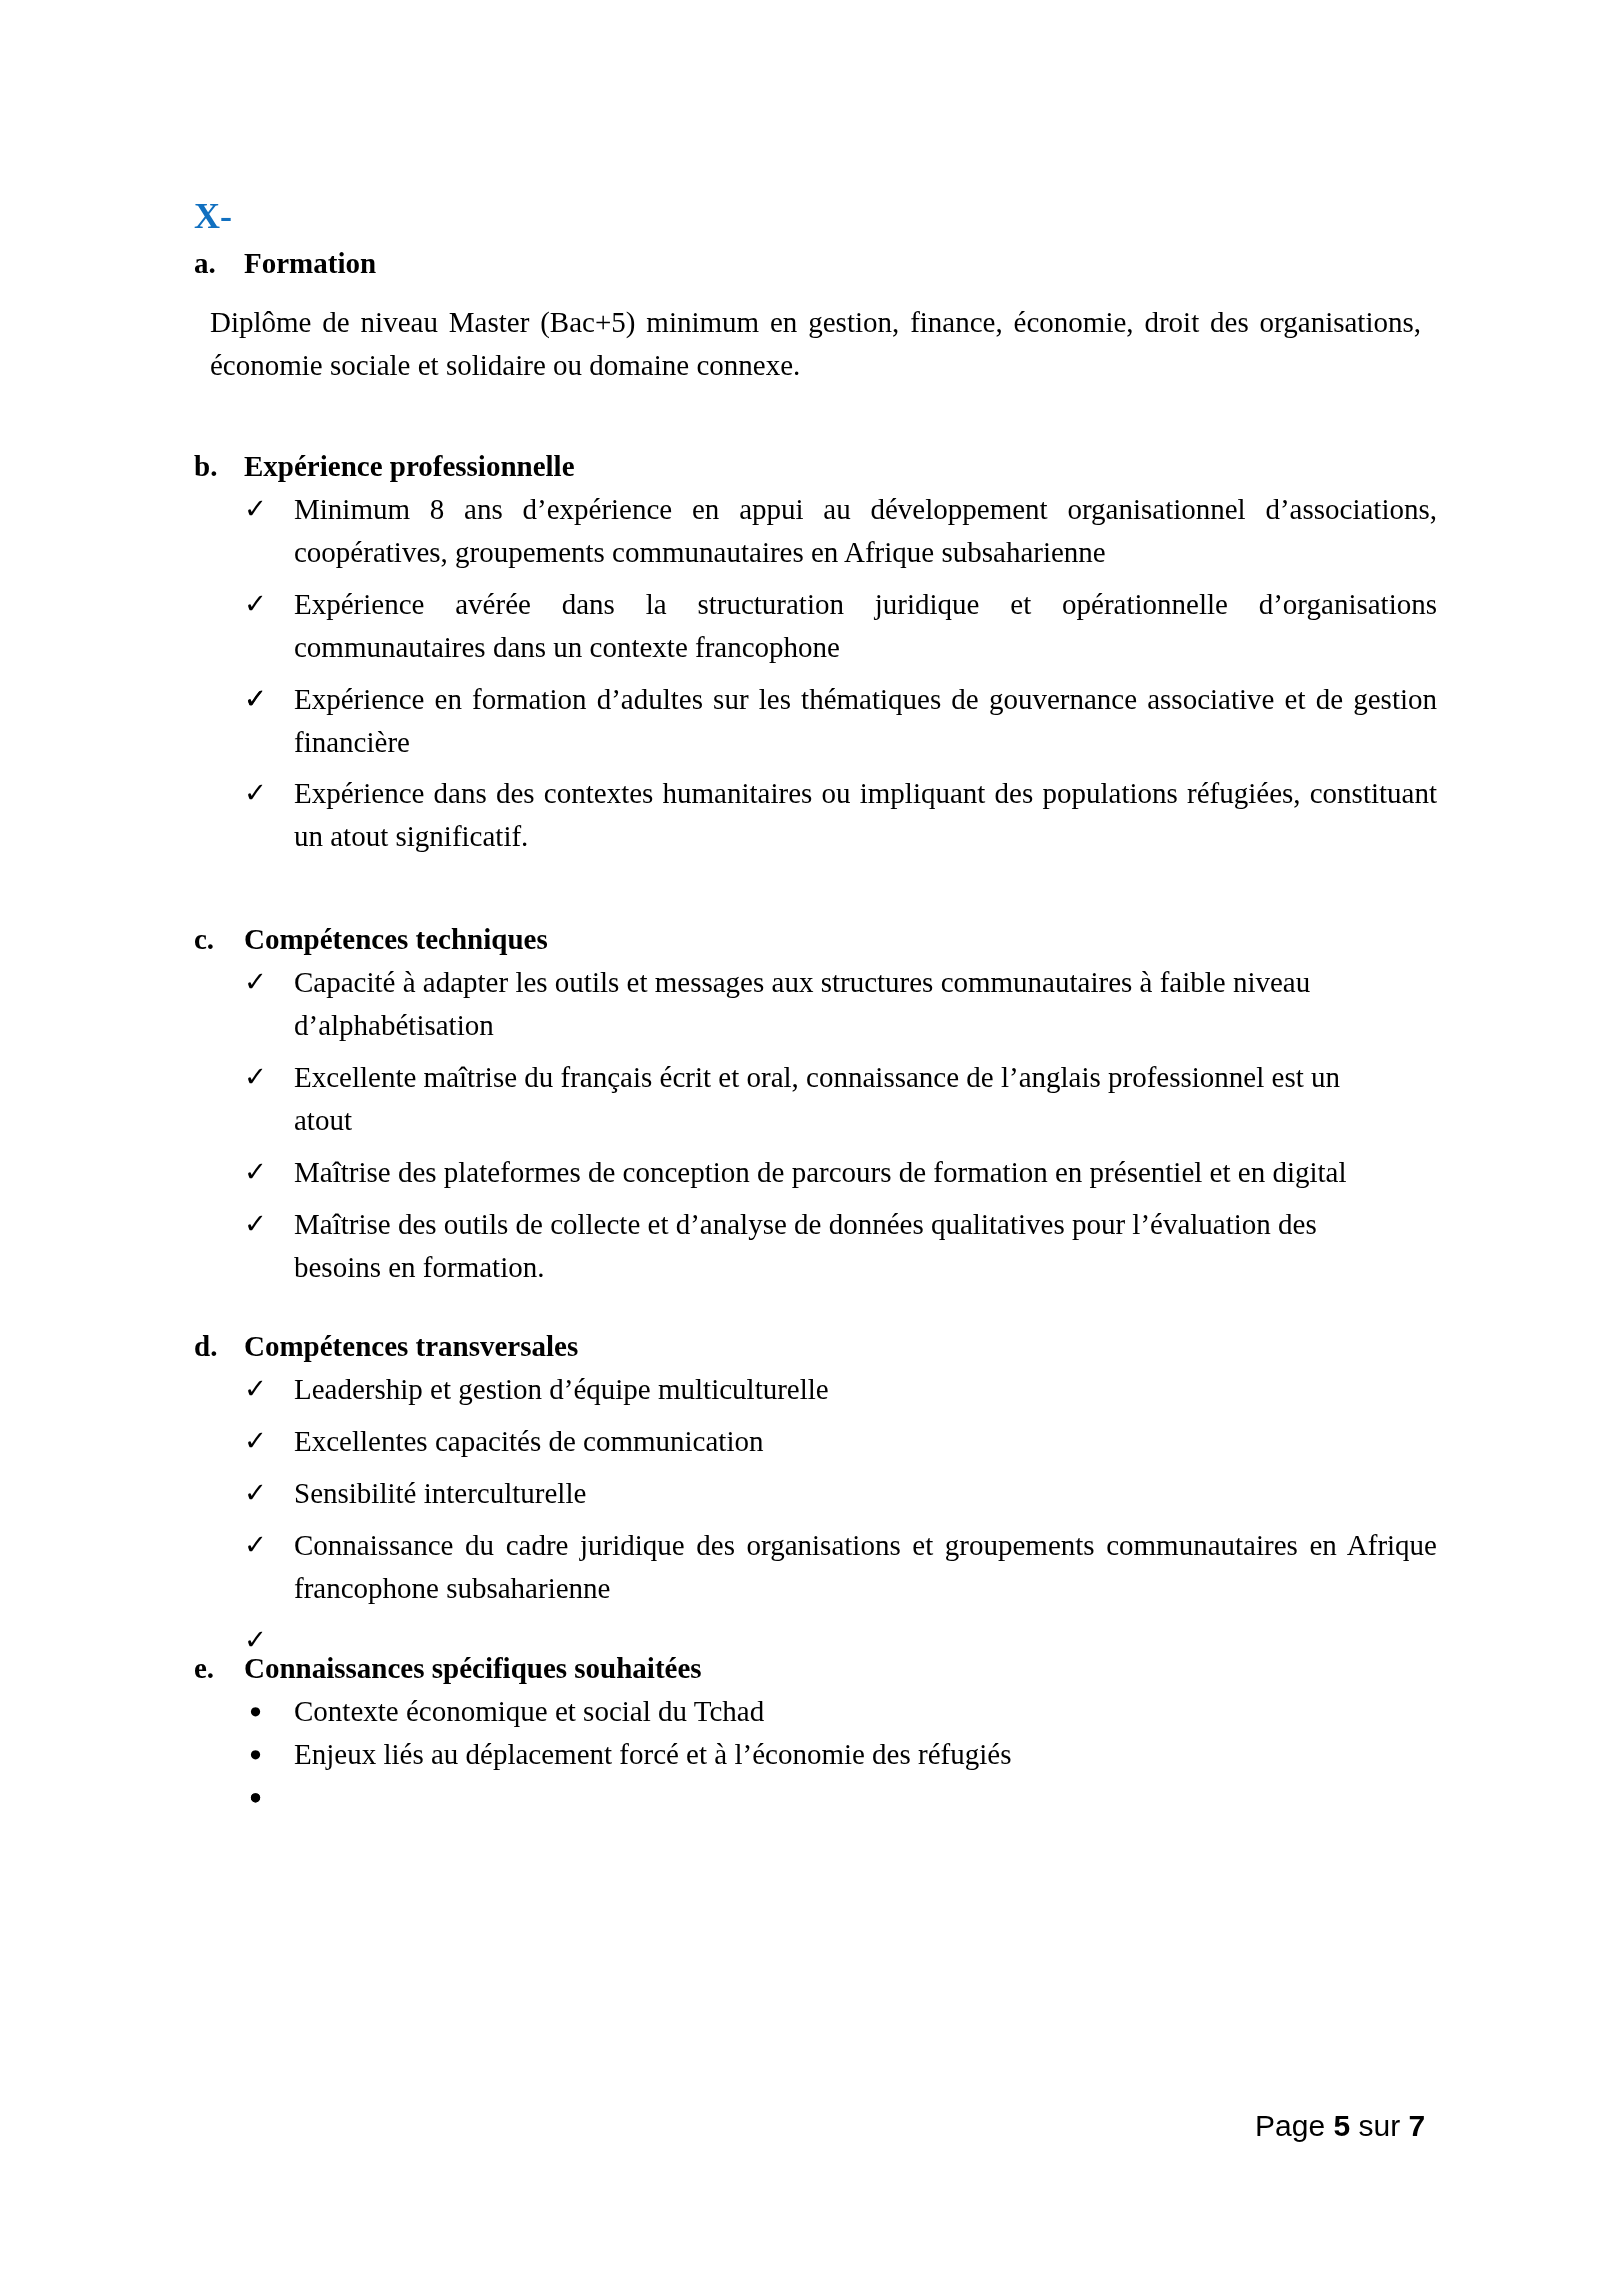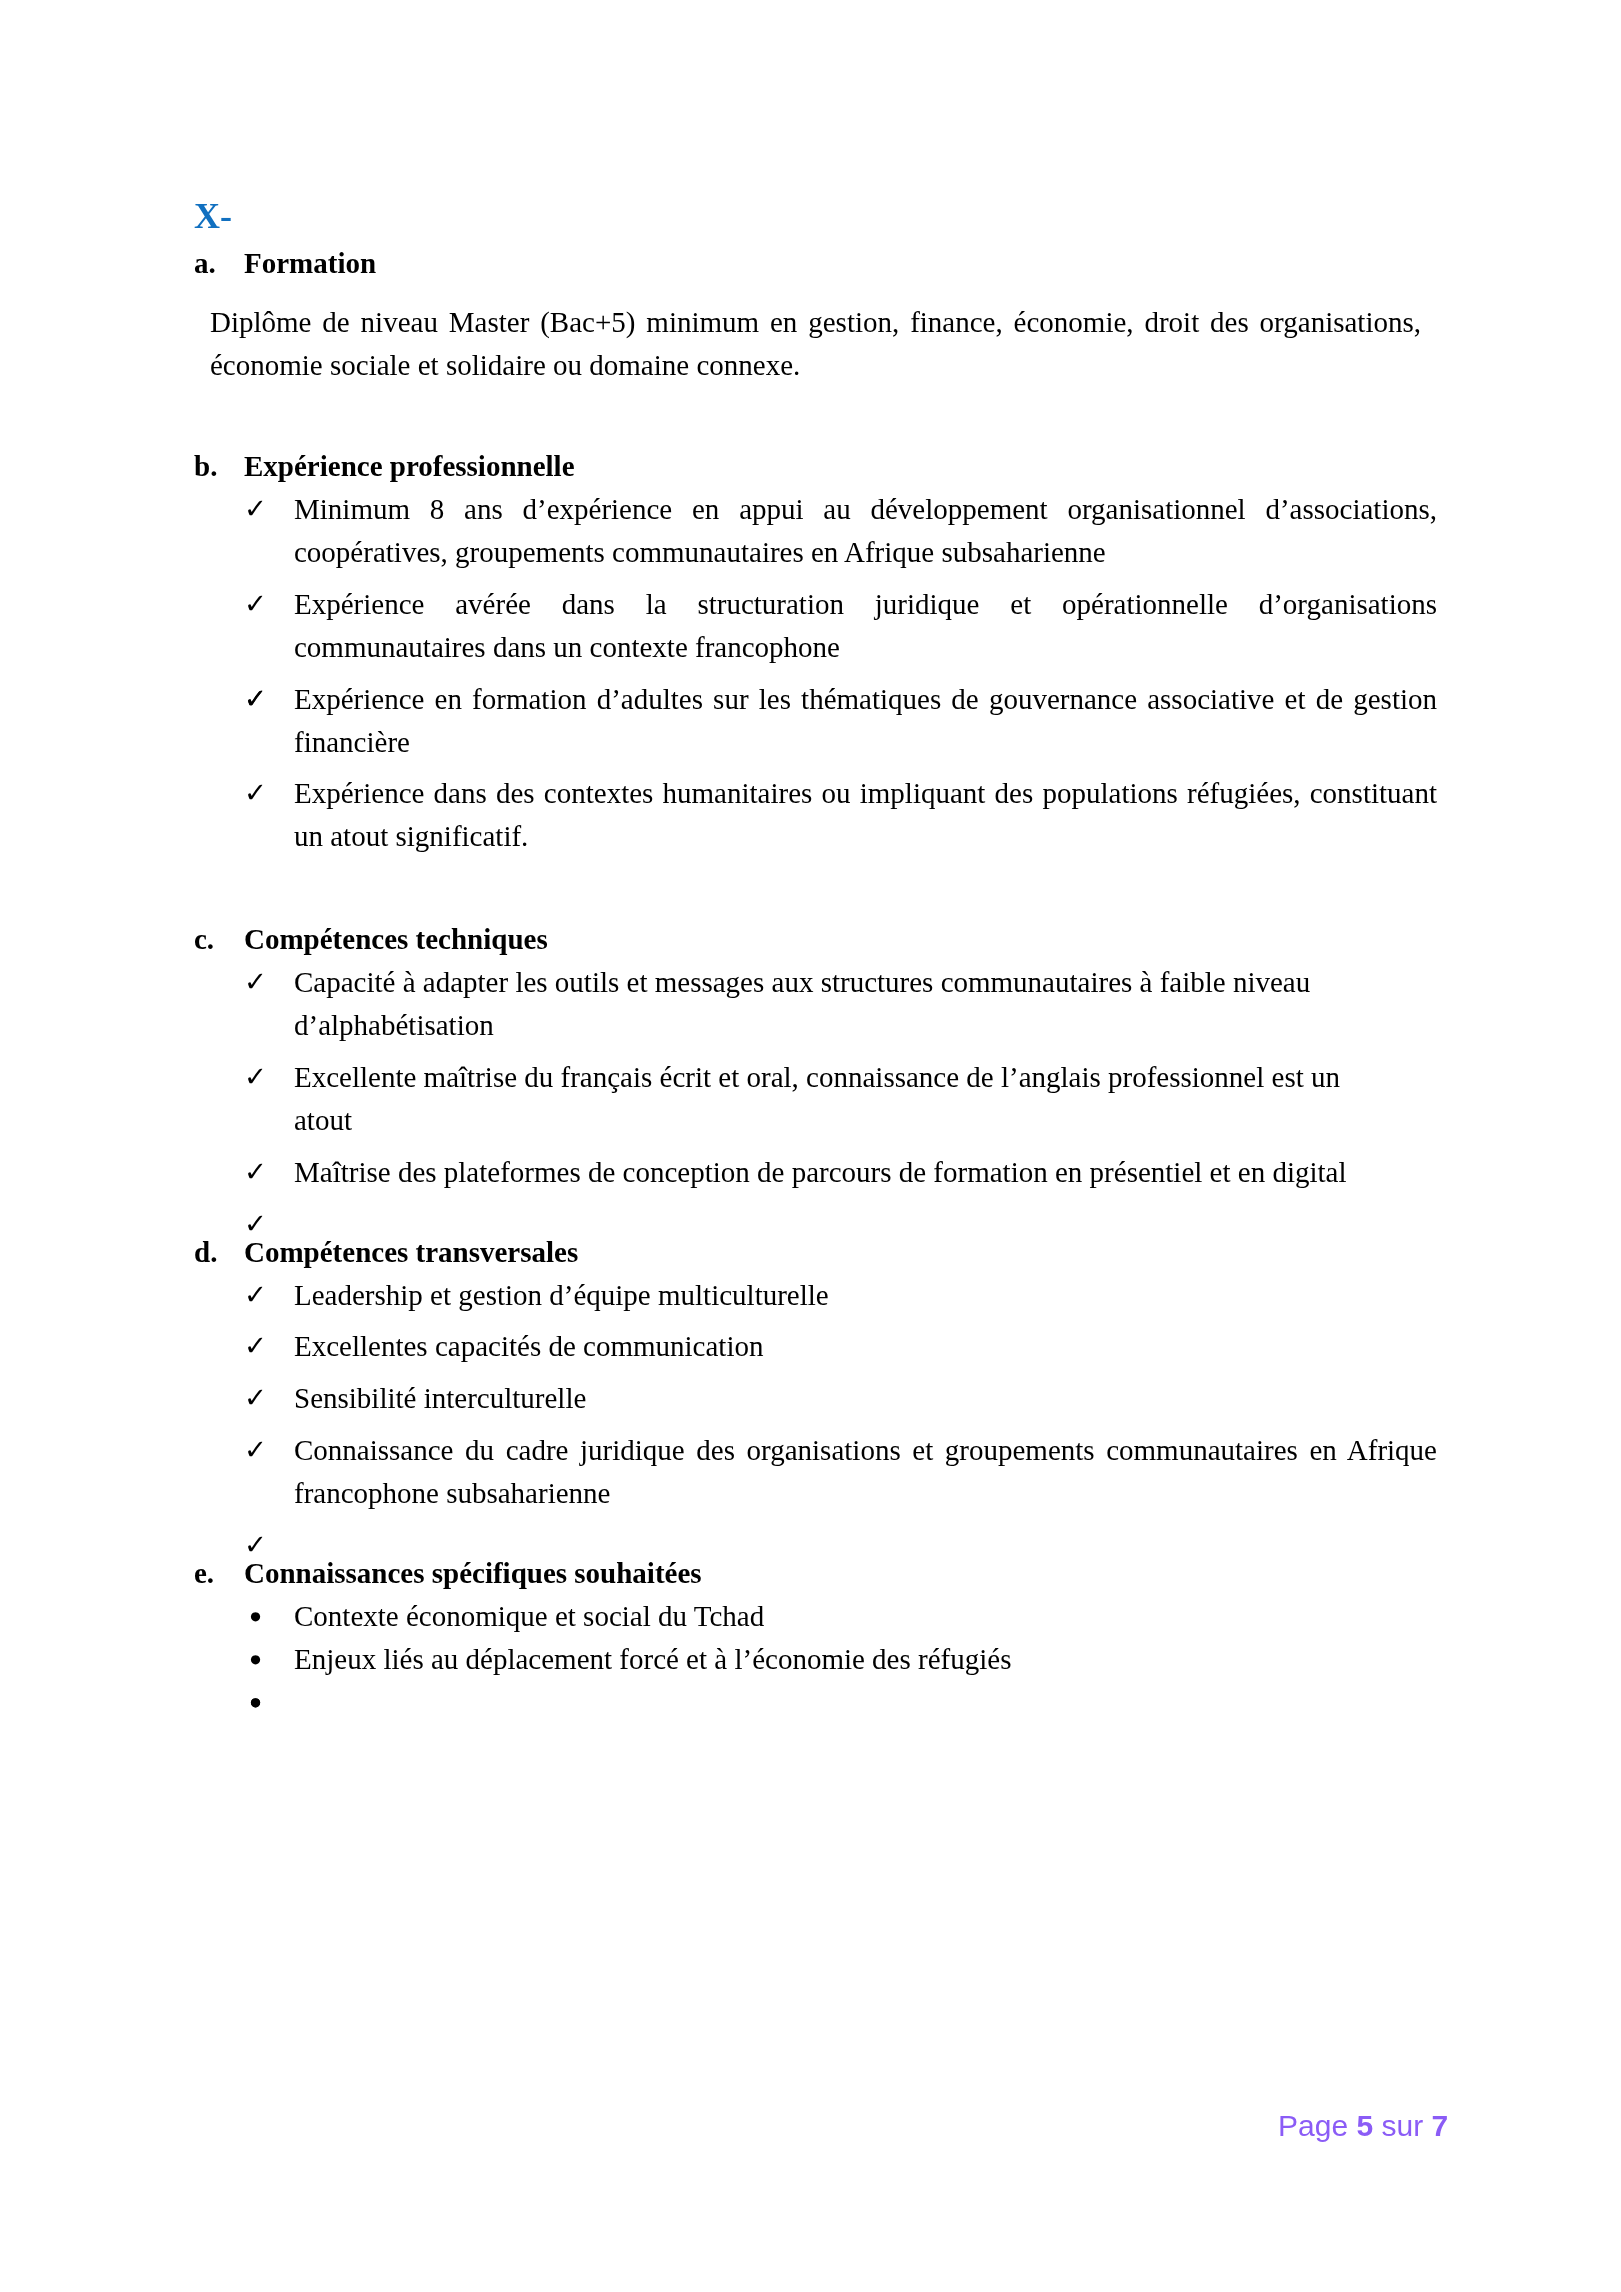--- a/index.html
+++ b/index.html
@@ -65,22 +65,21 @@
     .gap-b { height: 42px; }
     .gap-c { height: 51px; }
     .gap-d { height: 28px; }
     .gap-e { height: 28px; }
     .footer {
       position: absolute;
       left: 1255px;
       top: 2109px;
       font-family: "Liberation Sans", "DejaVu Sans", sans-serif;
       font-size: 30px;
-      color: #8b5cf6;
-      margin-left: 23px;
+      color: #000000;
     }
     .footer b { font-weight: bold; }
   </style>
 </head>
 <body>
 
 <div class="page">
 
   <h1 class="section-title">
     <span class="num">X-</span>
@@ -109,21 +108,21 @@
   <div class="gap-c"></div>
 
   <h2 class="sub-heading">
     <span class="letter">c.</span>
     <span>Compétences techniques</span>
   </h2>
   <ul class="list check" style="width:1206px;">
     <li style="text-align:left;"><span class="marker">✓</span><span>Capacité à adapter les outils et messages aux structures communautaires à faible niveau d’alphabétisation</span></li>
     <li style="text-align:left;"><span class="marker">✓</span><span>Excellente maîtrise du français écrit et oral, connaissance de l’anglais professionnel est un atout</span></li>
     <li style="text-align:left;"><span class="marker">✓</span><span>Maîtrise des plateformes de conception de parcours de formation en présentiel et en digital</span></li>
-    <li style="text-align:left;"><span class="marker">✓</span></li>
+    <li style="text-align:left;"><span class="marker">✓</span><span>Maîtrise des outils de collecte et d’analyse de données qualitatives pour l’évaluation des besoins en formation.</span></li>
   </ul>
 
   <div class="gap-d"></div>
 
   <h2 class="sub-heading">
     <span class="letter">d.</span>
     <span>Compétences transversales</span>
   </h2>
   <ul class="list check">
     <li><span class="marker">✓</span><span>Leadership et gestion d’équipe multiculturelle</span></li>

